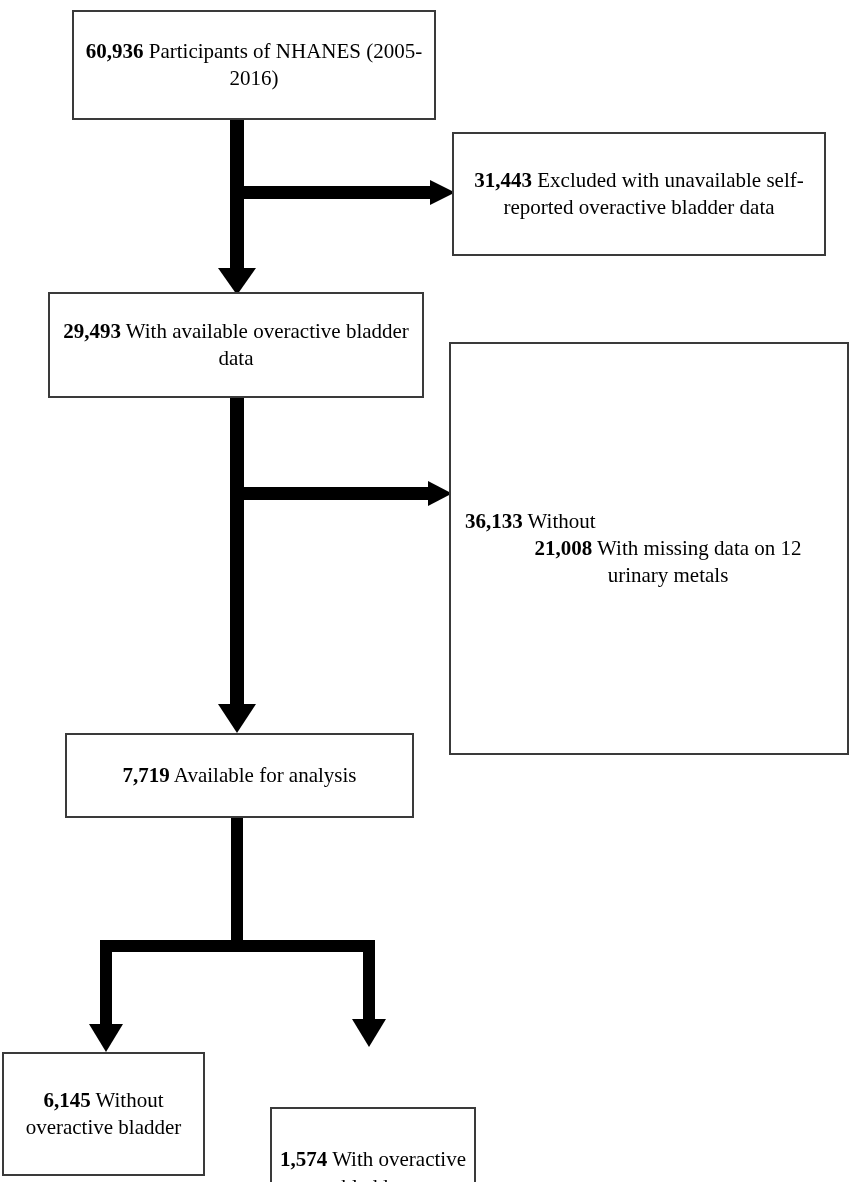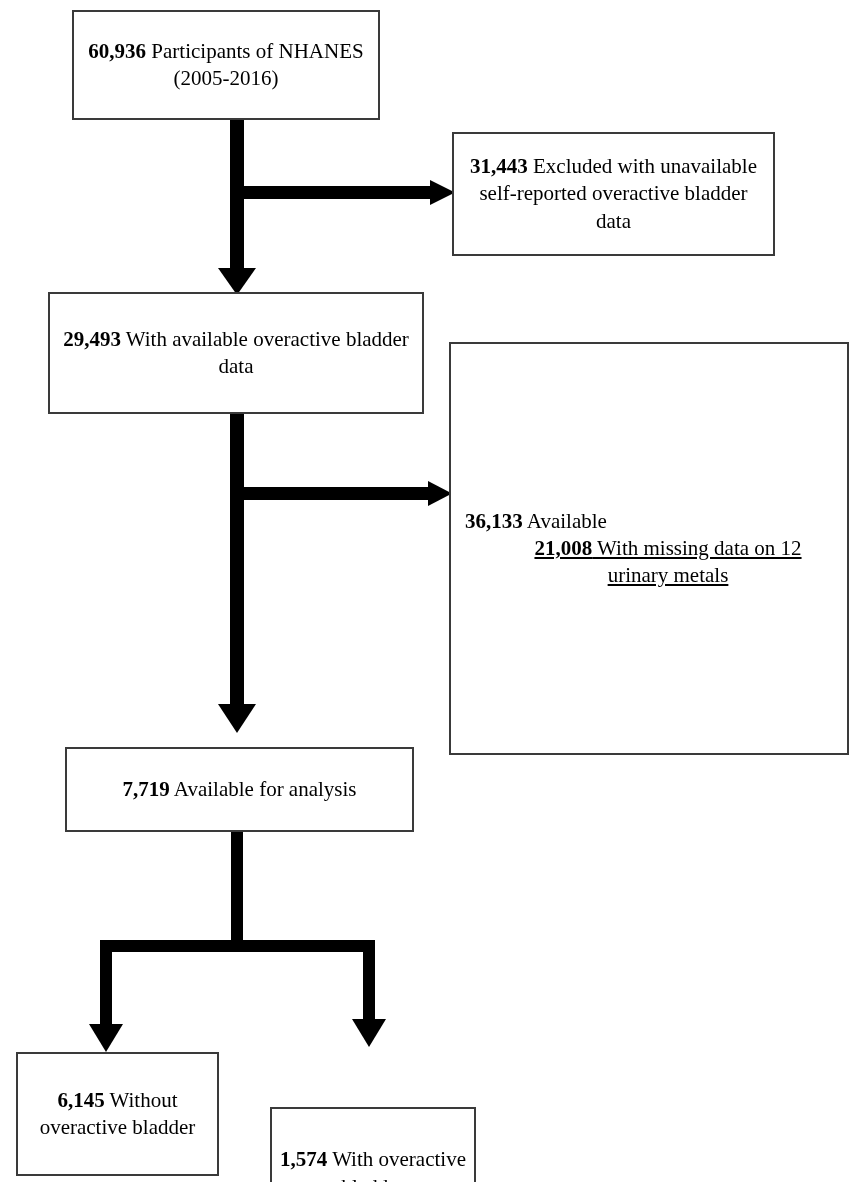--- a/index.html
+++ b/index.html
@@ -40,58 +40,57 @@
   }
   .node .inner {
     width: 100%;
     padding: 0 6px;
     box-sizing: border-box;
   }
   .node b { font-weight: bold; }
 
   
   #node-participants {
-    left: 72px; top: 10px; width: 308px; height: 110px;
+    left: 72px; top: 10px; width: 364px; height: 110px;
   }
   
   #node-excluded-unavailable {
-    left: 452px; top: 132px; width: 323px; height: 124px;
+    left: 452px; top: 132px; width: 374px; height: 124px;
   }
   
   #node-available-oab {
-    left: 48px; top: 292px; width: 376px; height: 122px;
+    left: 48px; top: 292px; width: 376px; height: 106px;
   }
   
   #node-excluded-details {
     left: 449px; top: 342px; width: 400px; height: 413px;
     align-items: center;
     justify-content: flex-start;
     text-align: center;
   }
   #node-excluded-details .inner {
     padding: 0 10px;
   }
   .excl-line { display: block; }
   .excl-line.lvl0 {
     text-align: left;
     padding-left: 4px;
   }
   .excl-line.lvl1 {
     text-align: center;
     padding-left: 42px;
     padding-right: 4px;
-    text-decoration: underline;
   }
   
   #node-available-analysis {
-    left: 65px; top: 733px; width: 349px; height: 85px; margin-top: 14px;
+    left: 65px; top: 733px; width: 349px; height: 85px;
   }
   
   #node-without-oab {
-    left: 16px; top: 1052px; width: 203px; height: 124px;
+    left: 2px; top: 1052px; width: 203px; height: 124px;
   }
   
   #node-with-oab {
     left: 270px; top: 1107px; width: 206px; height: 133px;
   }
 </style>
 </head>
 <body>
 
 <div id="canvas">
@@ -144,21 +143,21 @@
 
   <div class="node" id="node-available-oab">
     <div class="inner">
       <b>29,493</b><span> With available overactive bladder data</span>
     </div>
   </div>
 
   <div class="node" id="node-excluded-details">
     <div class="inner">
       <span class="excl-line lvl0">
-        <b>36,133</b><span> Available</span>
+        <b>36,133</b><span> Without</span>
       </span>
       <span class="excl-line lvl1">
         <b>21,008</b><span> With missing data on 12 urinary metals</span>
       </span>
     </div>
   </div>
 
   <div class="node" id="node-available-analysis">
     <div class="inner">
       <b>7,719</b><span> Available for analysis</span>

